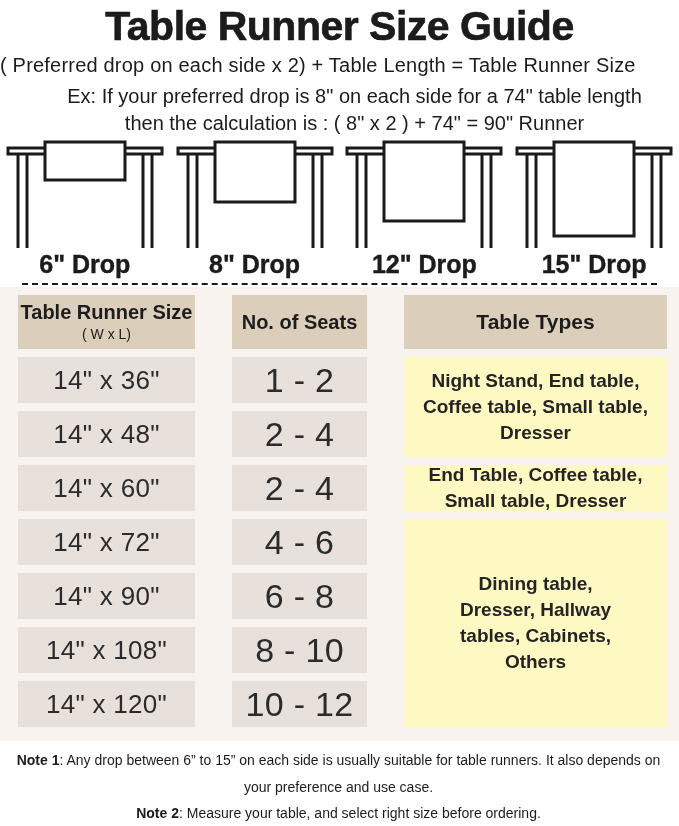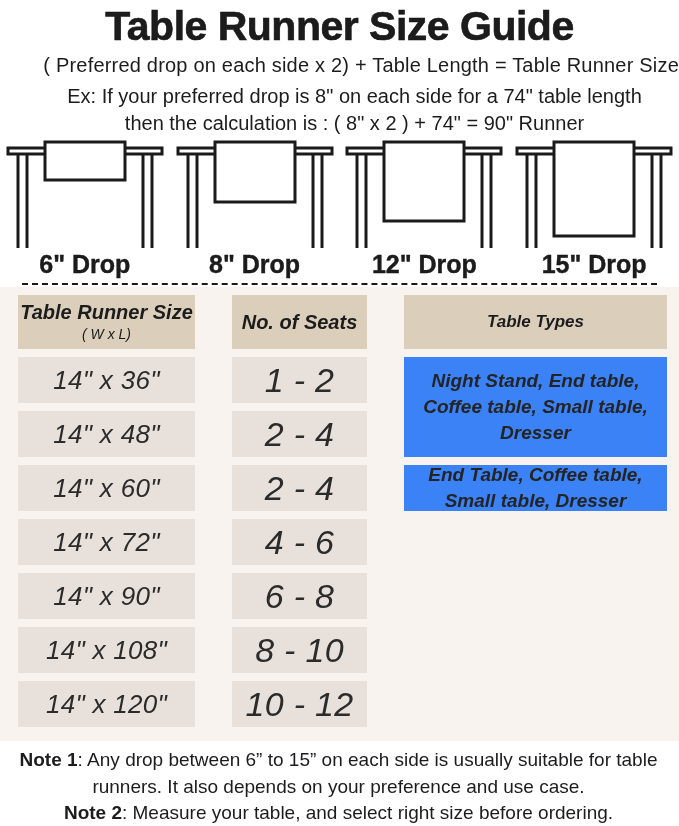--- a/index.html
+++ b/index.html
@@ -6,67 +6,67 @@
   body{
     width:679px;height:826px;overflow:hidden;background:#ffffff;
     font-family:"Liberation Sans","DejaVu Sans",sans-serif;color:#1c1c1c;
     -webkit-font-smoothing:antialiased;
   }
   .page-title{
     margin:0;padding-top:2px;text-align:center;
     font-size:41px;line-height:48px;font-weight:800;letter-spacing:-0.5px;
     -webkit-text-stroke:0.6px #111;
   }
-  .formula-line{text-align:right;font-size:20px;line-height:30px;letter-spacing:0.2px;}
+  .formula-line{text-align:left;font-size:20px;line-height:30px;letter-spacing:0.2px;}
   .example-line{text-align:center;font-size:20px;line-height:27px;padding-left:30px;}
   .example-block{margin-top:3px;}
 
   .illustrations{display:flex;width:679px;height:108px;margin-top:3px;}
   .illus-col{flex:1 1 0;display:flex;justify-content:center;align-items:flex-start;}
   .drop-labels{display:flex;width:679px;height:32px;align-items:center;}
   .drop-label{flex:1 1 0;text-align:center;font-size:25px;font-weight:700;
     -webkit-text-stroke:0.4px #111;}
   .dashed-divider{height:0;border-top:2.5px dashed #1a1a1a;margin:3px 22px 0 22px;}
 
   .size-table{
     margin-top:2px;background:#f8f3ee;
     padding:8px 12px 14px 18px;
     display:grid;
     grid-template-columns:177px 135px 1fr;
     grid-template-rows:54px repeat(7,46px);
     column-gap:37px;row-gap:8px;
-    height:432px;box-sizing:content-box;font-style:italic;
+    height:432px;box-sizing:content-box;
   }
   .hcell{
     background:#dbcebb;display:flex;flex-direction:column;
     align-items:center;justify-content:center;text-align:center;
   }
   .hcell .h-main{font-size:20px;font-weight:700;line-height:23px;}
   .hcell .h-sub{font-size:14px;line-height:20px;}
   .hcell.h-seats{font-size:20px;font-weight:700;}
-  .hcell.h-types{font-size:17px;font-weight:700;}
+  .hcell.h-types{font-size:21px;font-weight:700;}
   .cell{
     background:#e8e1db;display:flex;align-items:center;justify-content:center;
     font-size:26px;color:#2b2b2b;letter-spacing:0.3px;
   }
   .seats-cell{font-size:34px;}
   .types-cell{
-    background:#3b82f6;display:flex;align-items:center;justify-content:center;
+    background:#fef9c3;display:flex;align-items:center;justify-content:center;
     text-align:center;font-size:19px;font-weight:700;line-height:26px;color:#242424;
     grid-column:3;
   }
   .types-cell .tt-text{display:block;max-width:236px;}
   .tt-a{grid-row:2 / span 2;}
   .tt-b{grid-row:4;}
   .tt-c{grid-row:5 / span 4;}
   .tt-c .tt-text{max-width:186px;}
   .col1{grid-column:1;}
   .col2{grid-column:2;}
 
-  .notes{padding:6px 6px 0 4px;text-align:center;font-size:19px;line-height:26.5px;}
+  .notes{padding:6px 6px 0 4px;text-align:center;font-size:14px;line-height:26.5px;}
   .notes b{font-weight:700;}
   svg .ink{stroke:#1a1a1a;}
 </style>
 </head>
 <body>
 
 <h1 class="page-title">Table Runner Size Guide</h1>
 
 <div class="formula-line">( Preferred drop on each side x 2) + Table Length = Table Runner Size</div>
 <div class="example-block">
@@ -163,18 +163,21 @@
 
   <div class="cell col1" style="grid-row:8">14" x 120"</div>
   <div class="cell seats-cell col2" style="grid-row:8">10 - 12</div>
 
   <div class="types-cell tt-a">
     <span class="tt-text">Night Stand, End table, Coffee table, Small table, Dresser</span>
   </div>
   <div class="types-cell tt-b">
     <span class="tt-text">End Table, Coffee table, Small table, Dresser</span>
   </div>
+  <div class="types-cell tt-c">
+    <span class="tt-text">Dining table, Dresser, Hallway tables, Cabinets, Others</span>
+  </div>
 </div>
 
 <div class="notes">
   <span><b>Note 1</b><span>: Any drop between 6” to 15” on each side is usually suitable for table runners. It also depends on your preference and use case.</span></span><br>
   <span><b>Note 2</b><span>: Measure your table, and select right size before ordering.</span></span>
 </div>
 
 </body></html>

